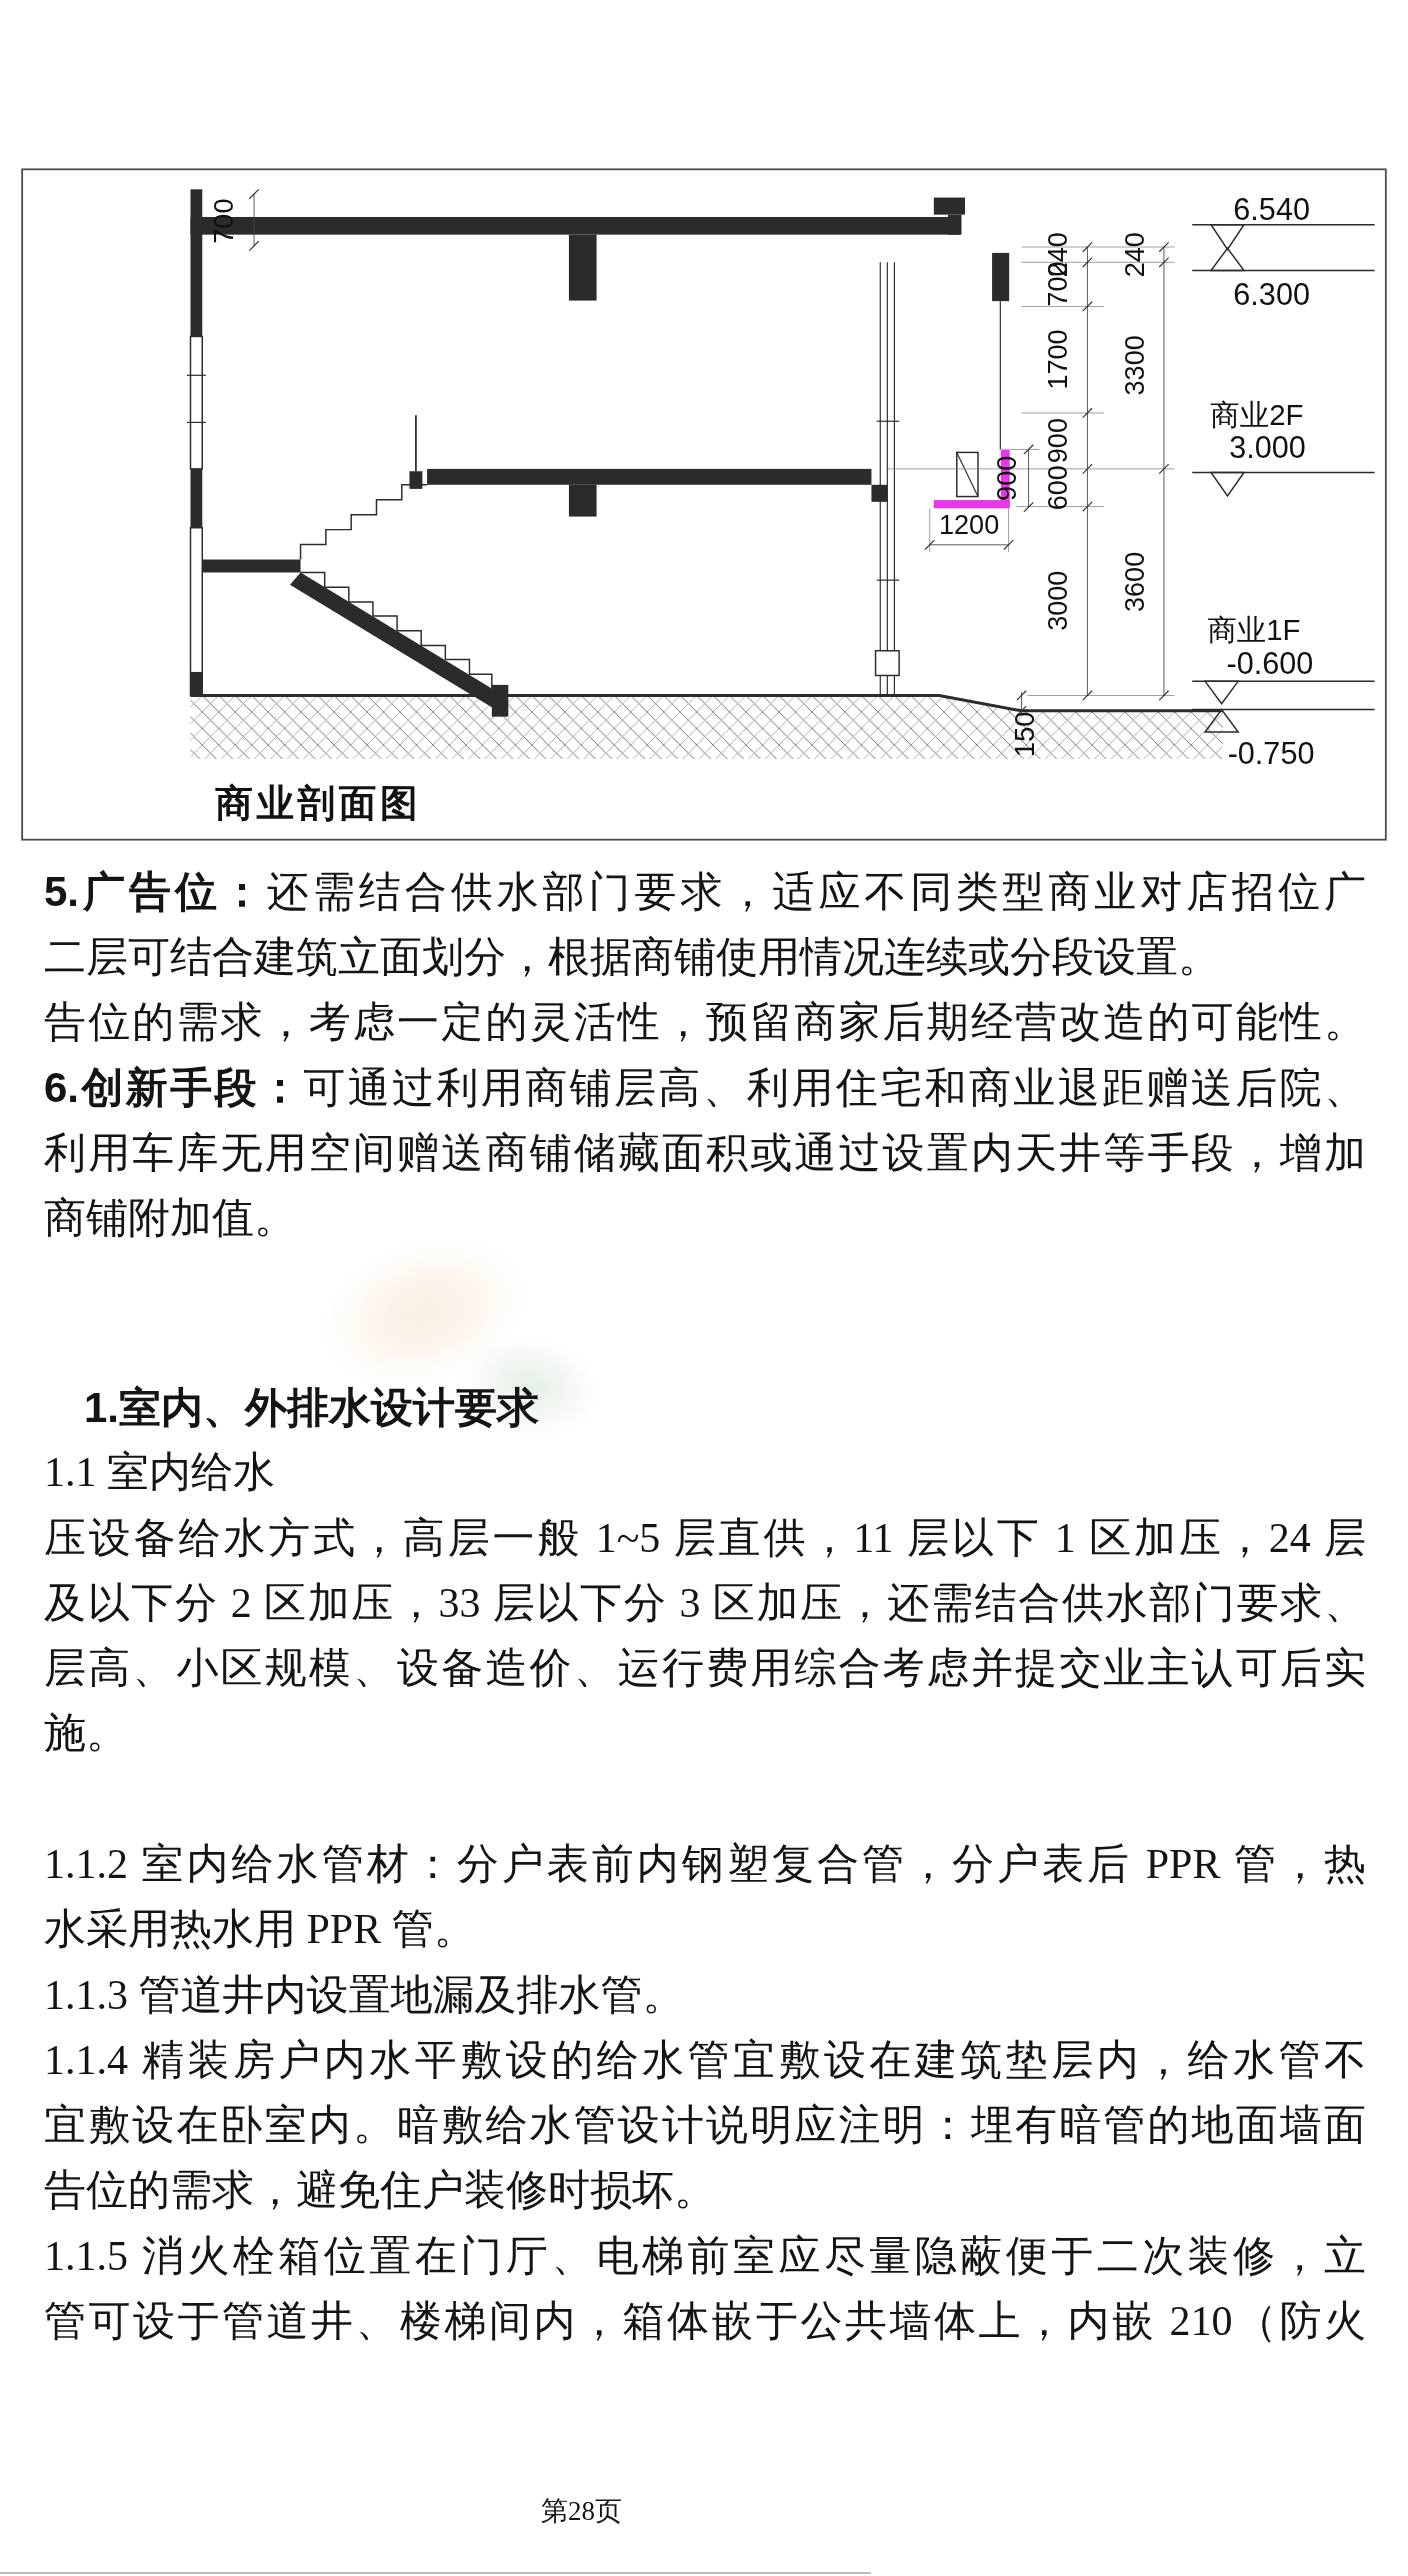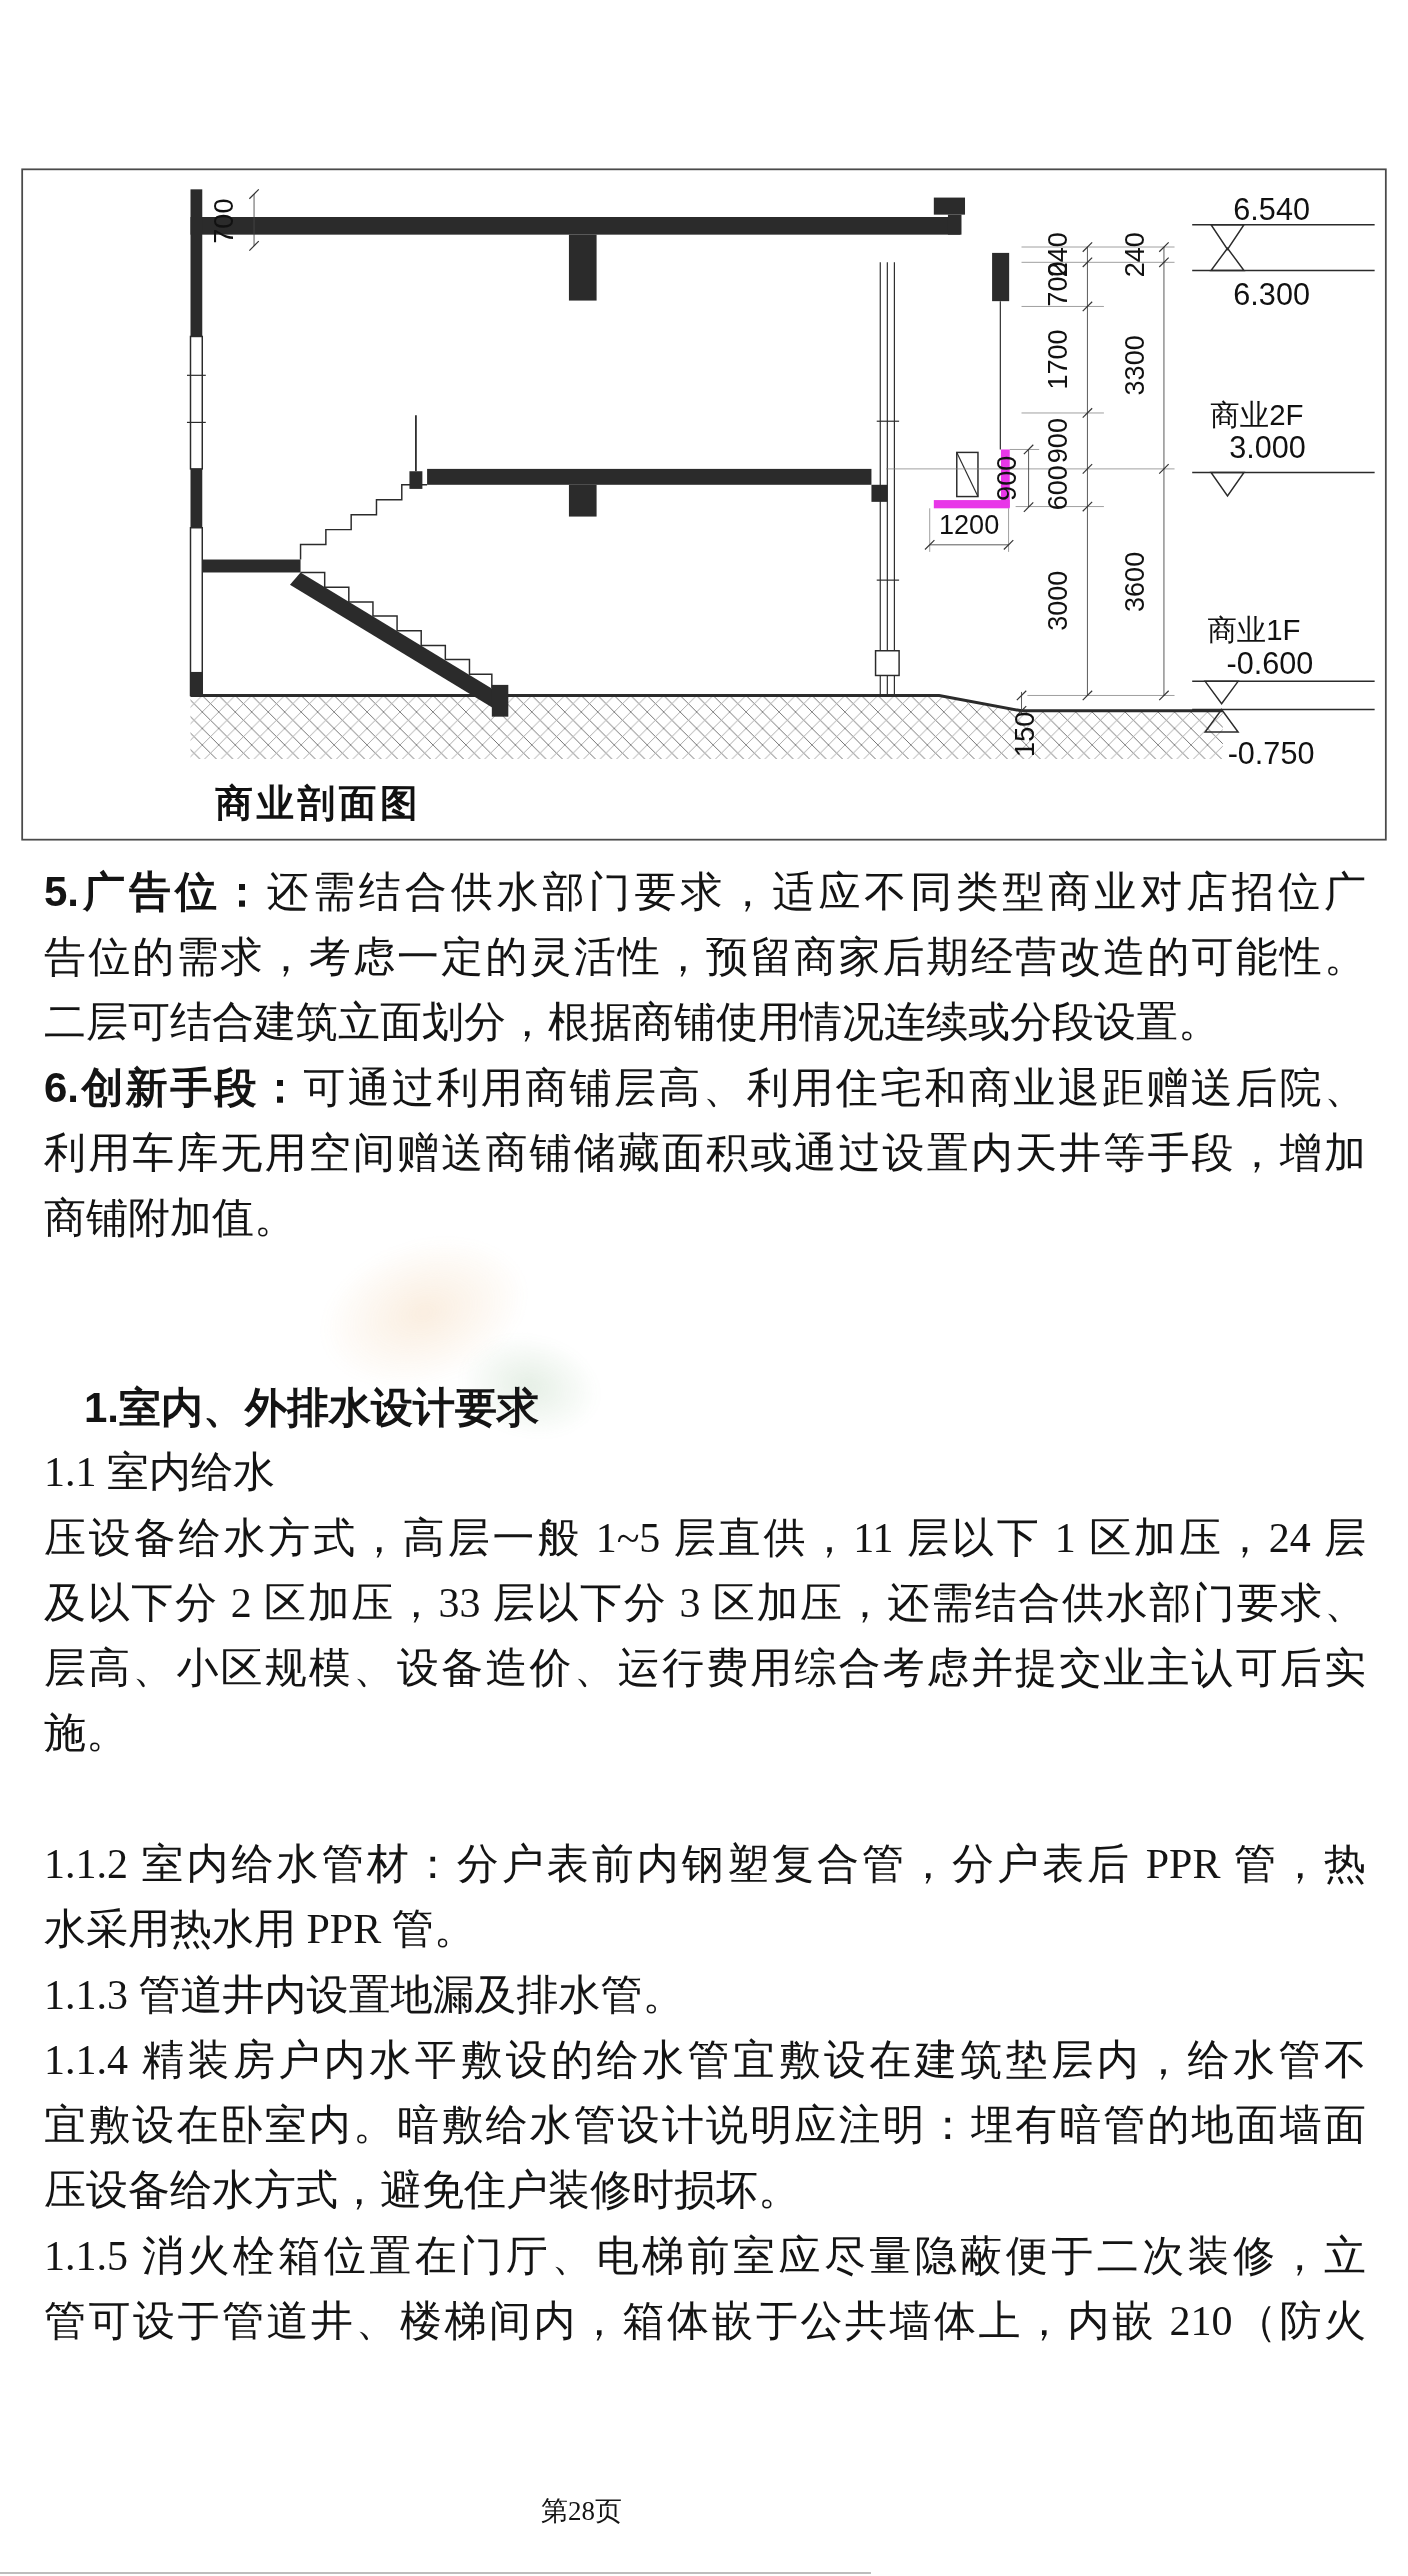--- a/index.html
+++ b/index.html
@@ -189,22 +189,22 @@
         <path d="M2012 958 L2068 958 L2040 920 Z" fill="none" stroke="#2b2b2b" stroke-width="2.5"></path>
         <text class="lvltxt" x="2124" y="1012" text-anchor="middle">-0.750</text>
       </g>
 
       <text class="cap" x="330" y="1100">商业剖面图</text>
     </svg>
   </div>
 
   <div class="para" style="top:859px">
     <div class="line j"><b>5.广告位：</b><span>还需结合供水部门要求，适应不同类型商业对店招位广</span></div>
+    <div class="line">二层可结合建筑立面划分，根据商铺使用情况连续或分段设置。</div>
     <div class="line j">告位的需求，考虑一定的灵活性，预留商家后期经营改造的可能性。</div>
-    <div class="line">二层可结合建筑立面划分，根据商铺使用情况连续或分段设置。</div>
   </div>
 
   <div class="para" style="top:1055px">
     <div class="line j"><b>6.创新手段：</b><span>可通过利用商铺层高、利用住宅和商业退距赠送后院、</span></div>
     <div class="line j">利用车库无用空间赠送商铺储藏面积或通过设置内天井等手段，增加</div>
     <div class="line">商铺附加值。</div>
   </div>
 
 
   <div class="para bold-sans" style="top:1375px">
@@ -227,21 +227,21 @@
     <div class="line">水采用热水用 PPR 管。</div>
   </div>
 
   <div class="para" style="top:1963px">
     <div class="line">1.1.3 管道井内设置地漏及排水管。</div>
   </div>
 
   <div class="para" style="top:2028px">
     <div class="line j">1.1.4 精装房户内水平敷设的给水管宜敷设在建筑垫层内，给水管不</div>
     <div class="line j">宜敷设在卧室内。暗敷给水管设计说明应注明：埋有暗管的地面墙面</div>
-    <div class="line">压设备给水方式，避免住户装修时损坏。</div>
+    <div class="line">告位的需求，避免住户装修时损坏。</div>
   </div>
 
   <div class="para" style="top:2224px">
     <div class="line j">1.1.5 消火栓箱位置在门厅、电梯前室应尽量隐蔽便于二次装修，立</div>
     <div class="line j">管可设于管道井、楼梯间内，箱体嵌于公共墙体上，内嵌 210（防火</div>
   </div>
 
   <div id="footer">第28页</div>
 
   <div id="scan-edge"></div>

